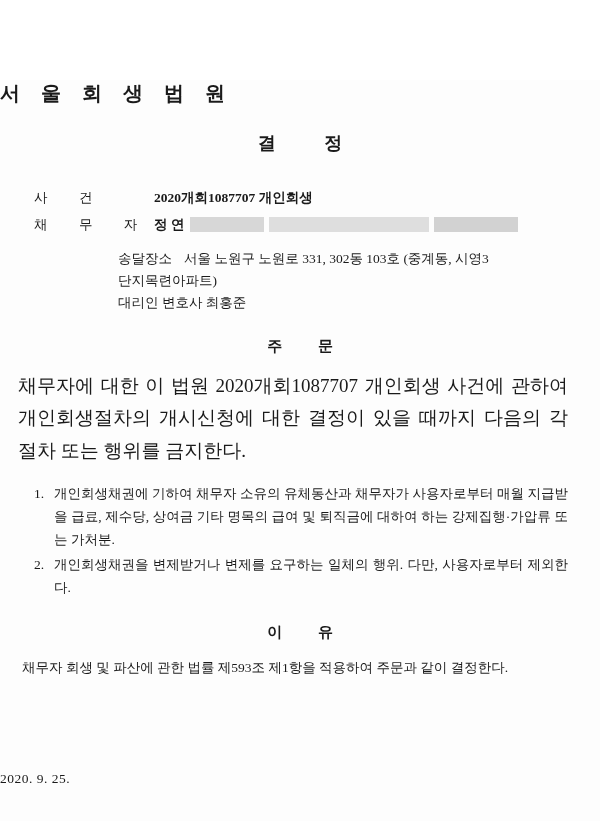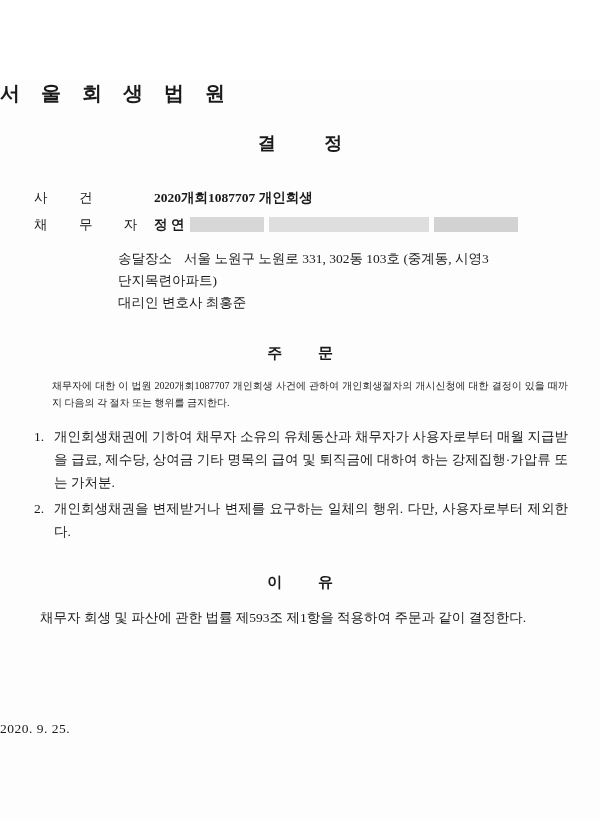--- a/index.html
+++ b/index.html
@@ -83,28 +83,28 @@
   }
   .addr-line1 .lbl {
     letter-spacing: 0px;
     margin-right: 12px;
   }
   .section-head {
     text-align: center;
     font-size: 15px;
     font-weight: bold;
     letter-spacing: 16px;
-    margin-top: 30px;
+    margin-top: 23px;
     margin-bottom: 14px;
     text-indent: 16px;
   }
   .body-para {
-    padding-left: 52px;
+    padding-left: 18px;
     padding-right: 32px;
-    font-size: 10px;
+    font-size: 19px;
     line-height: 1.72;
     text-align: justify;
   }
   ol.items {
     margin: 14px 0 0 0;
     padding-left: 34px;
     padding-right: 32px;
     font-size: 13.5px;
     line-height: 1.72;
     list-style: none;
@@ -119,21 +119,21 @@
     position: absolute;
     left: 0;
     top: 0;
   }
   .date-line {
     font-size: 13.5px;
     margin-top: 92px;
     letter-spacing: 0.5px;
   }
   .reason-para {
-    padding-left: 40px;
+    padding-left: 22px;
     padding-right: 32px;
     font-size: 13.5px;
     line-height: 1.72;
   }
 </style>
 </head>
 <body>
 
 <div class="page">
 

